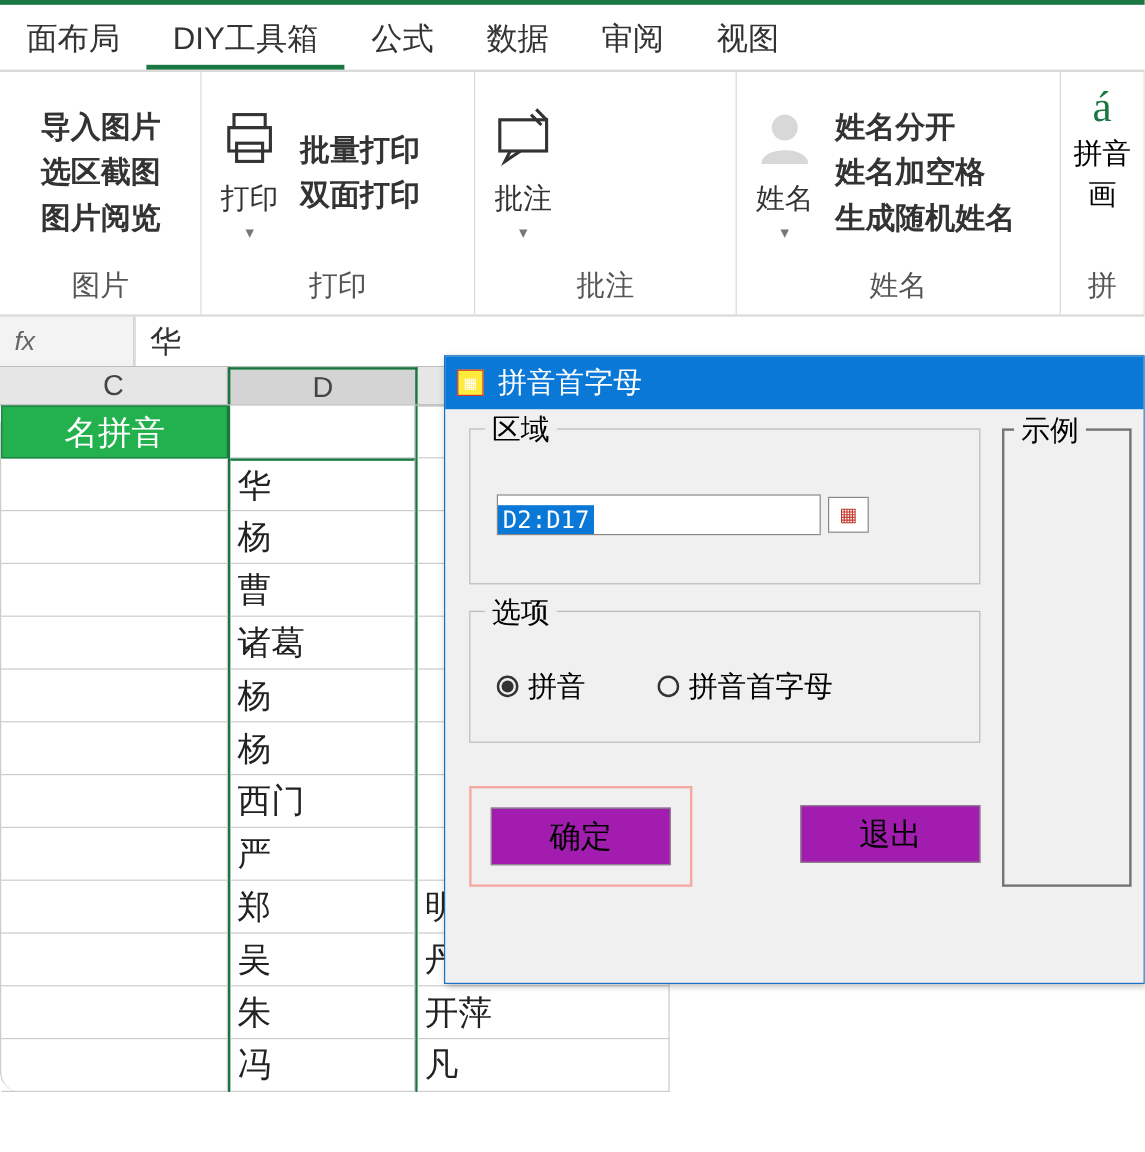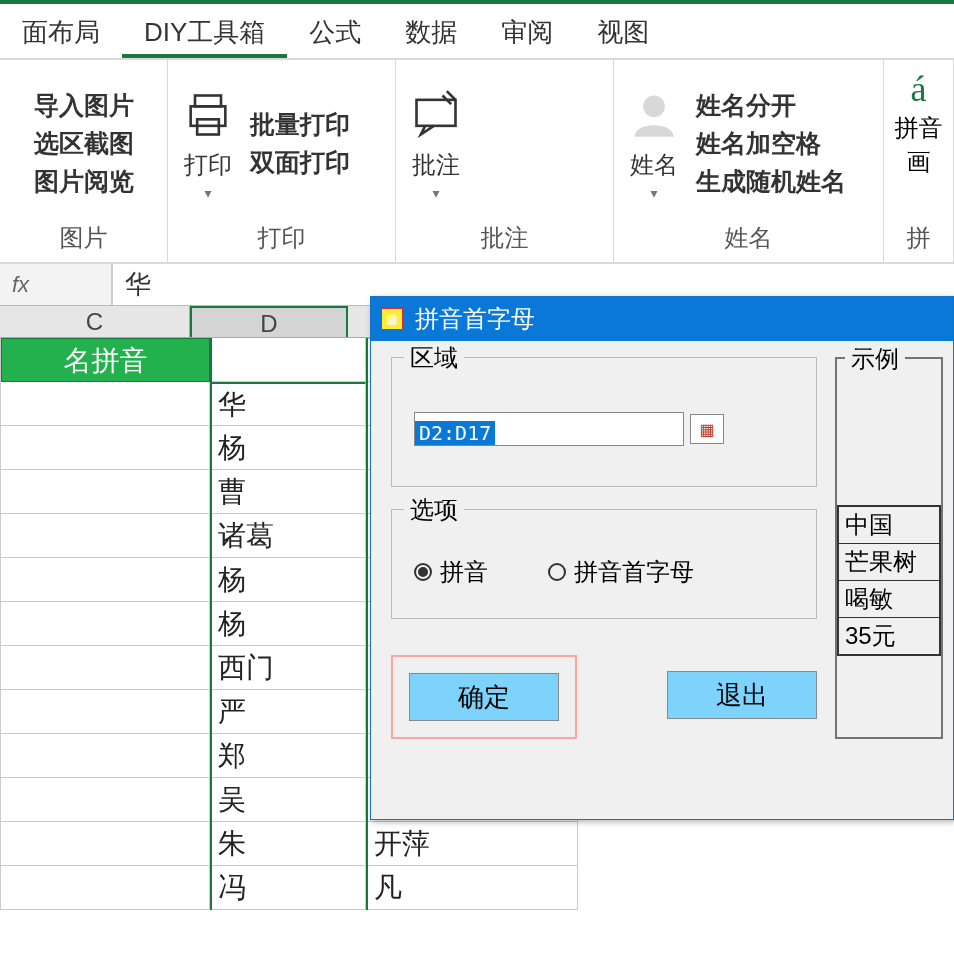--- a/index.html
+++ b/index.html
@@ -26,21 +26,21 @@
 .fx { font-style: italic; font-size: 22px; color: #666; padding: 0 12px; }
 .fb-input { flex: 1; padding: 0 12px; font-size: 26px; color: #333; background: #fff; border-left: 1px solid #ccc; height: 100%; display: flex; align-items: center; }
 
 .sheet-area { position: relative; height: 650px; }
 .col-headers { display: flex; height: 32px; background: #e6e6e6; border-bottom: 1px solid #aaa; }
 .ch { border-right: 1px solid #aaa; text-align: center; font-size: 24px; color: #444; line-height: 32px; }
 .ch.c { width: 190px; }
 .ch.d { width: 158px; background: #d4d4d4; border: 2px solid #1a7741; border-bottom: none; }
 
 .table-zone { display: flex; }
-.col-c { width: 210px; }
+.col-c { width: 190px; border-radius: 17px; }
 .col-d { width: 158px; }
 .col-e { width: 210px; }
 .header-cell { background: #22b14c; color: #fff; text-align: center; font-size: 28px; height: 44px; line-height: 44px; border: 1px solid #1a7741; }
 .cell { height: 44px; border-right: 1px solid #ccc; border-bottom: 1px solid #ccc; padding-left: 6px; font-size: 28px; color: #222; display:flex; align-items:center; }
 .col-d .data-start { border-top: 2px solid #1a7741; }
 .col-d { border-left: 2px solid #1a7741; border-right: 2px solid #1a7741; }
 .col-c { border-left: 1px solid #ccc; }
 
 .dialog { position: absolute; left: 370px; top: 296px; width: 584px; height: 524px; background: #f0f0f0; border: 1px solid #1a6fc7; box-shadow: 2px 2px 6px rgba(0,0,0,0.3); }
 .dlg-title { background: #0a78d6; color: #fff; height: 44px; display: flex; align-items: center; padding-left: 10px; gap: 12px; font-size: 24px; }
@@ -51,21 +51,21 @@
 .range-row { display:flex; align-items:center; gap:6px; }
 .range-input { background:#fff; border:1px solid #888; width: 270px; height: 34px; display:flex; align-items:flex-end; }
 .range-input .sel { background:#0a78d6; color:#fff; padding: 0 4px; font-size:20px; font-family: Consolas, monospace; }
 .range-btn { width: 34px; height: 30px; border:1px solid #888; background:#fff; display:flex; align-items:center; justify-content:center; font-size:16px; color:#c0392b; }
 .radio-row { display:flex; gap:60px; align-items:center; font-size:24px; }
 .radio { display:flex; align-items:center; gap:8px; }
 .radio .circ { width:18px; height:18px; border:2px solid #333; border-radius:50%; display:flex; align-items:center; justify-content:center; }
 .radio.checked .circ::after { content:""; width:10px; height:10px; background:#333; border-radius:50%; }
 .buttons-row { display:flex; gap:90px; margin-top:14px; }
 .hlbox { border: 2px solid #f4a9a3; padding: 16px; }
-.btn { width: 150px; height: 48px; background:#7dd3fc; border:1px solid #888; font-size:26px; display:flex; align-items:center; justify-content:center; cursor:pointer; }
+.btn { width: 150px; height: 48px; background:#a21caf; border:1px solid #888; font-size:26px; display:flex; align-items:center; justify-content:center; cursor:pointer; }
 .example-col { border:2px solid #737373; position:relative; min-width:108px; padding-top: 30px; }
 .example-col .legend { top:-16px; left:8px; }
 .ex-table { border:2px solid #333; width:100%; }
 .ex-cell { border-bottom:1px solid #333; padding:2px 6px; font-size:24px; }
 .ex-cell:last-child{ border-bottom:none;}
 .left-col { flex:1; display:flex; flex-direction:column; gap:22px; }
 .pinyin-mark { color:#1a7741; font-size:36px; font-family: Georgia, serif;}
 </style>
 </head>
 <body>
@@ -257,21 +257,15 @@
           <div class="btn">确定</div>
         </div>
         <div style="padding:16px 0">
           <div class="btn">退出</div>
         </div>
       </div>
     </div>
     <div class="example-col">
       <div class="legend">示例</div>
       <div style="height:116px"></div>
-      <div class="ex-table">
-        <div class="ex-cell">中国</div>
-        <div class="ex-cell">芒果树</div>
-        <div class="ex-cell">喝敏</div>
-        <div class="ex-cell">35元</div>
-      </div>
     </div>
   </div>
 </div>
 
 </body></html>

